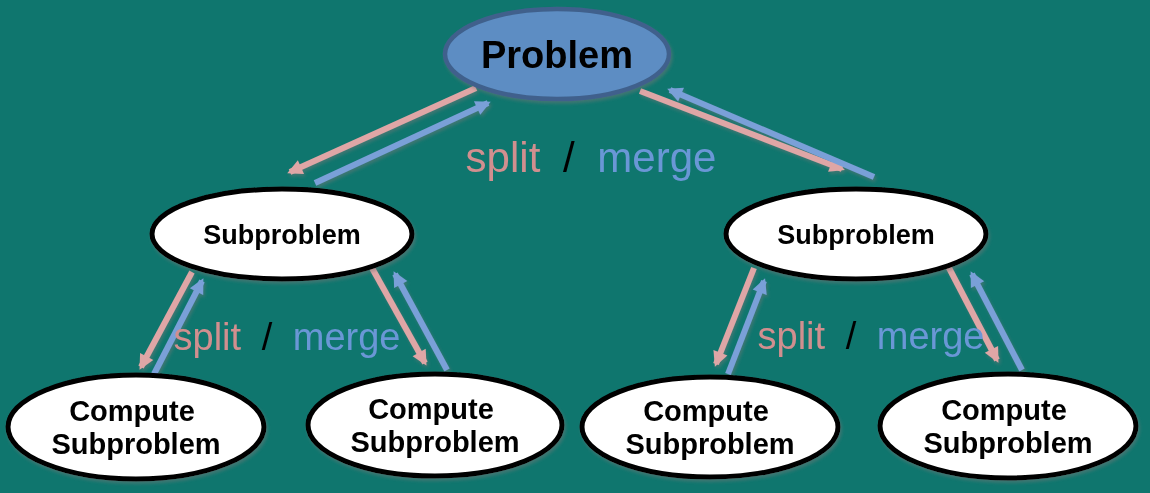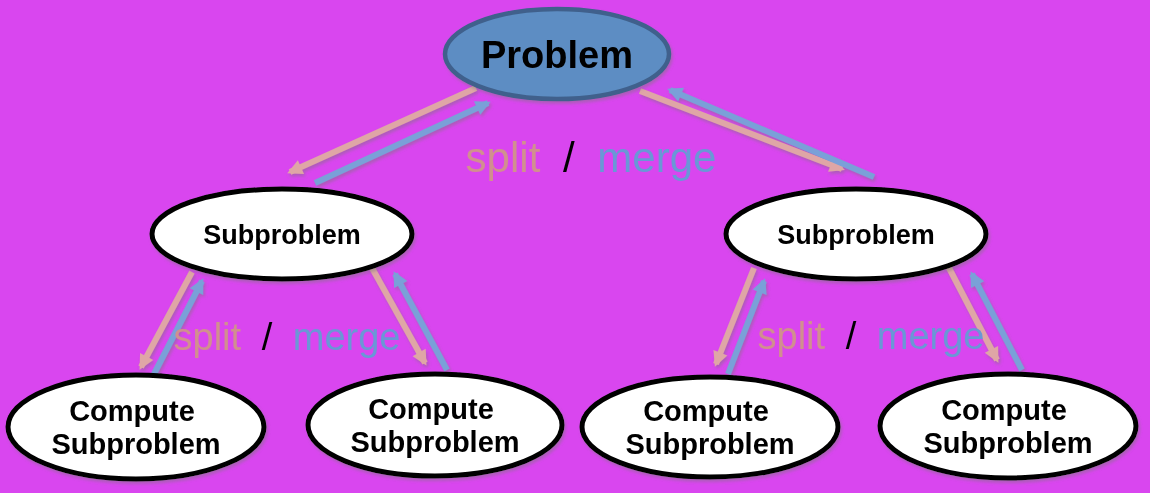--- a/index.html
+++ b/index.html
@@ -4,21 +4,21 @@
 <style>
   html, body {
     margin: 0;
     padding: 0;
     background: #ffffff;
   }
   .stage {
     position: relative;
     width: 1150px;
     height: 493px;
-    background: #d946ef;
+    background: #0f766e;
     overflow: hidden;
   }
   svg { display: block; }
 
   
   .problem-ellipse {
     fill: #5d8dc3;
     stroke: #3f618c;
     stroke-width: 4.5;
   }

